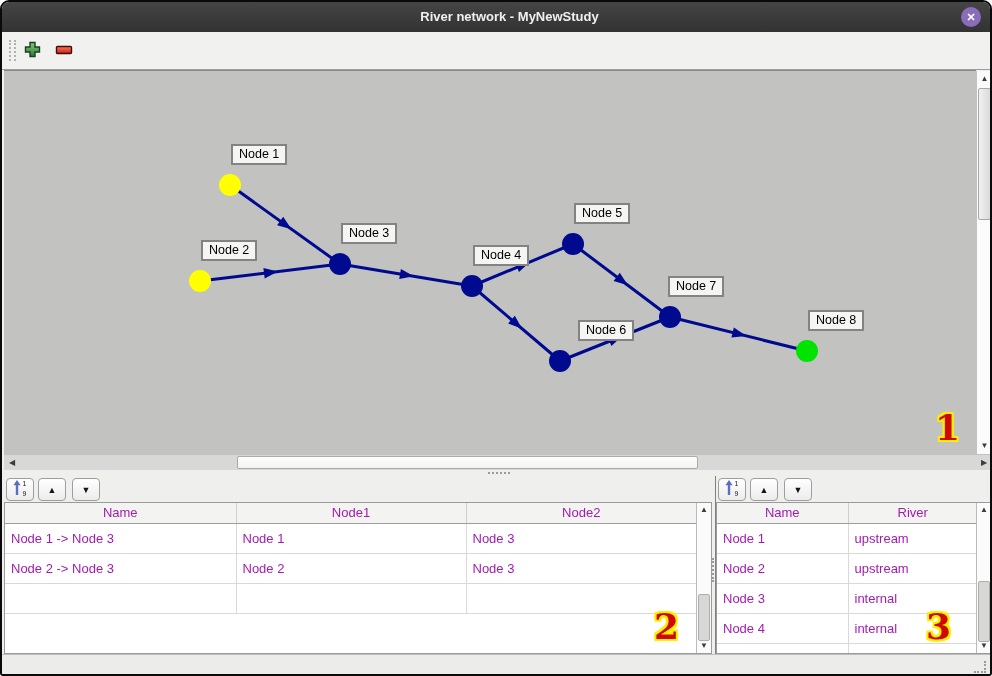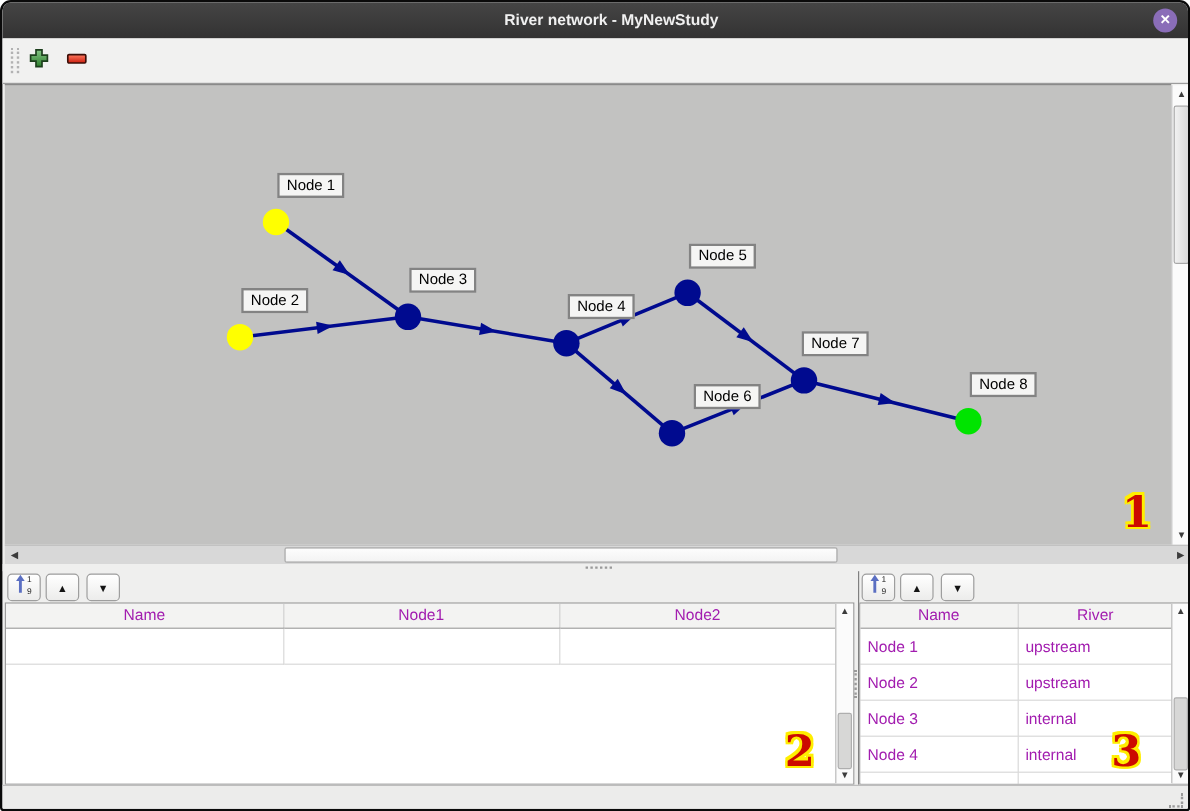--- a/index.html
+++ b/index.html
@@ -214,20 +214,30 @@
           </colgroup>
         <thead>
             <tr>
               <th>Name</th>
               <th>Node1</th>
               <th>Node2</th>
             </tr>
           </thead>
         <tbody>
             <tr>
+              <td>Node 1 -&gt; Node 3</td>
+              <td>Node 1</td>
+              <td>Node 3</td>
+            </tr>
+            <tr>
+              <td>Node 2 -&gt; Node 3</td>
+              <td>Node 2</td>
+              <td>Node 3</td>
+            </tr>
+            <tr>
               <td></td>
               <td></td>
               <td></td>
             </tr>
           </tbody>
       </table>
       <div class="tsb tsb-l">
         <div class="sb-arrow up">▲</div>
         <div class="thumb"></div>
         <div class="sb-arrow down">▼</div>

